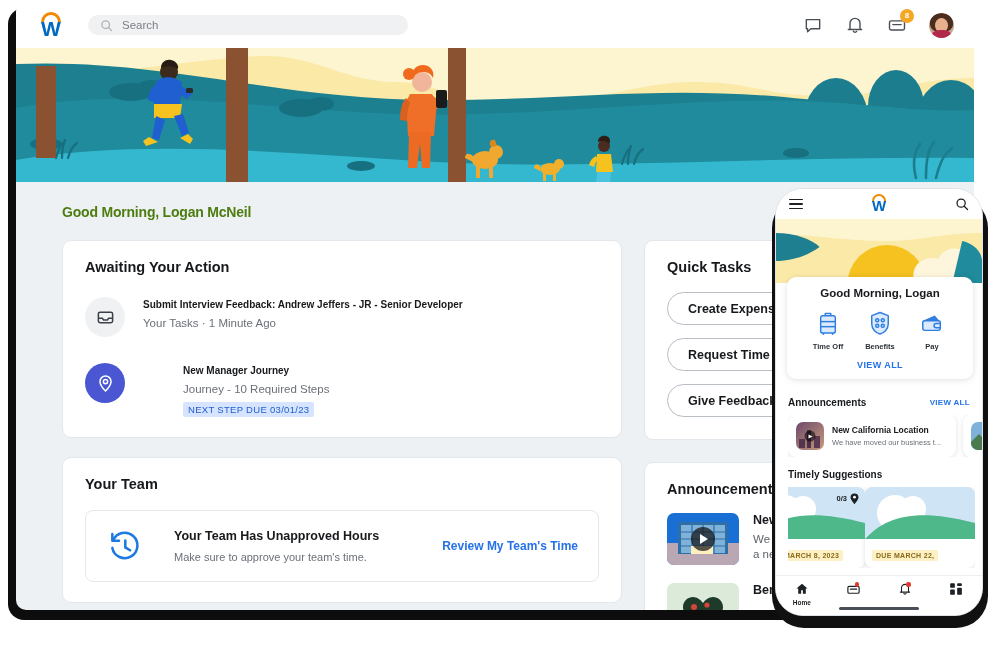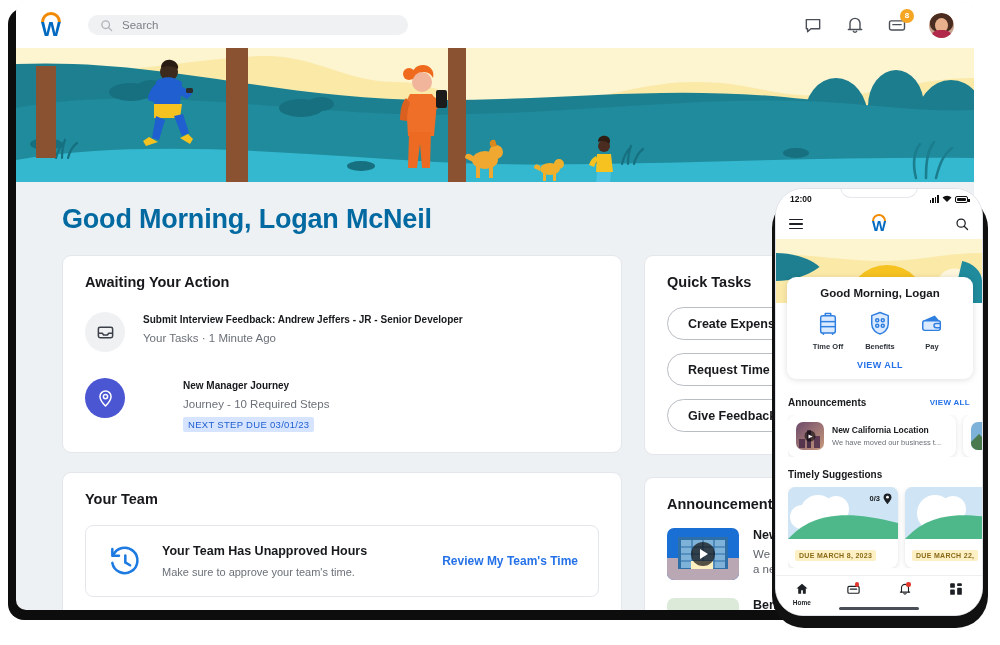--- a/index.html
+++ b/index.html
@@ -63,21 +63,21 @@
   .avatar .face{position:absolute;left:6px;top:5px;width:13px;height:15px;border-radius:50%;background:#e8b08d;}
   .avatar .body{position:absolute;left:2px;bottom:0;width:21px;height:8px;border-radius:10px 10px 0 0;background:#b1294b;}
 
   
   .hero { position:relative; width:100%; height:134px; overflow:hidden; background:#fdf0c0; }
   .hero svg { display:block; width:100%; height:100%; }
 
   
   .content { position:relative; padding: 22px 46px 0 46px; }
   .greetrow { display:flex; align-items:baseline; }
-  .greeting { font-size: 27px; font-weight: 700; color:#0369a1; letter-spacing:-.2px;}
+  .greeting { font-size: 14px; font-weight: 700; color:#4d7c0f; letter-spacing:-.2px;}
   .datetext { margin-left:auto; font-size: 13px; color:#5f646b; white-space:nowrap;}
 
   .cols { display:flex; gap: 22px; margin-top: 20px; }
   .colL { width: 560px; flex:0 0 auto;}
   .colR { flex:1 1 auto; }
 
   .card {
     background:#fff; border:1px solid #e3e6ea; border-radius:9px;
     padding: 18px 22px 20px 22px;
   }
@@ -92,21 +92,21 @@
   .act .txt { margin-left: 18px; padding-top: 2px;}
   .act .t1 { font-size: 10px; font-weight:700; color:#17191c; }
   .act .t2 { font-size: 11.5px; color:#6b7078; margin-top: 7px; }
   .duetag {
     display:inline-block; margin-top:7px; background:#d6e4ff; color:#1f5fd0;
     font-size:9.5px; font-weight:400; letter-spacing:.3px; padding:2px 5px; border-radius:2px;
   }
 
   .subcard {
     margin-top: 18px; border:1px solid #e3e6ea; border-radius:8px;
-    padding: 16px 20px; display:flex; align-items:center;
+    padding: 16px 20px; display:flex; align-items:center;gap:12px;
   }
   .subcard .ico2 { width:38px;height:38px;flex:0 0 auto;color:#1d7ae0;}
   .subcard .tx { margin-left:18px; }
   .subcard .s1 { font-size:12.5px;font-weight:700;color:#17191c;}
   .subcard .s2 { font-size:11px;color:#6b7078;margin-top:8px;}
   .subcard .link { margin-left:auto; font-size:12px;font-weight:700;color:#2572e8; white-space:nowrap;}
 
   .pillbtn {
     height: 33px; border:1px solid #b9bdc4; border-radius:18px; background:#fff;
     display:flex; align-items:center; padding: 0 20px; margin-top: 13px;
@@ -181,21 +181,21 @@
   .pann .th{width:28px;height:28px;border-radius:7px;flex:0 0 auto;position:relative;overflow:hidden;}
   .pann .tt{margin-left:8px;overflow:hidden;}
   .pann .n1{font-size:8.5px;font-weight:700;color:#17191c;white-space:nowrap;}
   .pann .n2{font-size:7.5px;color:#6b7078;margin-top:3px;white-space:nowrap;}
   .pplay{position:absolute;left:50%;top:50%;transform:translate(-50%,-50%);
          width:11px;height:11px;border-radius:50%;background:rgba(0,0,0,.55);
          display:flex;align-items:center;justify-content:center;}
   .pplay i{width:0;height:0;border-left:4px solid #fff;border-top:2.6px solid transparent;
            border-bottom:2.6px solid transparent;margin-left:1px;}
 
-  .psugwrap{margin:7px 0 0 12px;display:flex;gap:7px;overflow:hidden;}
+  .psugwrap{margin:7px 7px 0 12px;display:flex;overflow:hidden;justify-content:flex-end;}
   .psug{flex:0 0 auto;width:110px;border-radius:8px;overflow:hidden;background:#fff;
         box-shadow:0 1px 5px rgba(0,0,0,.12);}
   .psug .art{height:52px;position:relative;background:#cfe4f5;overflow:hidden;}
   .psug .cnt{position:absolute;right:6px;top:6px;display:flex;align-items:center;gap:3px;}
   .psug .cnt span{font-size:7.5px;font-weight:700;color:#17191c;}
   .psug .due{padding:5px 7px 6px 7px;}
   .psug .due span{display:inline-block;background:#fdf0c4;color:#8a6a18;
                   font-size:7px;font-weight:700;letter-spacing:.3px;padding:2px 4px;border-radius:2px;white-space:nowrap;}
 
   .pnav{position:absolute;left:0;bottom:0;width:100%;height:40px;background:#fff;
@@ -484,38 +484,20 @@
           </div>
 
         </div>
       </div>
     </div>
   </div>
 
   <div class="phoneshadow"></div>
   <div class="phone">
 
-    <div class="statusbar">
-      <div class="notch"></div>
-      <div class="time">12:00</div>
-      <div class="sright">
-        <div class="bars">
-          <span style="height:3px"></span>
-            <span style="height:5px"></span>
-            <span style="height:6.5px"></span>
-            <span style="height:8px"></span>
-        </div>
-        <svg width="10" height="8" viewBox="0 0 12 9">
-          <path d="M6 8.2 0.6 2.8A7.6 7.6 0 0 1 11.4 2.8z" fill="#111"></path>
-        </svg>
-        <div class="batt">
-            <i></i>
-          </div>
-      </div>
-    </div>
 
     <div class="phead">
       <div class="ham">
           <span></span>
           <span></span>
           <span></span>
         </div>
       <div class="plogo">
           <div class="arc"></div>
           <div class="wch">W</div>

